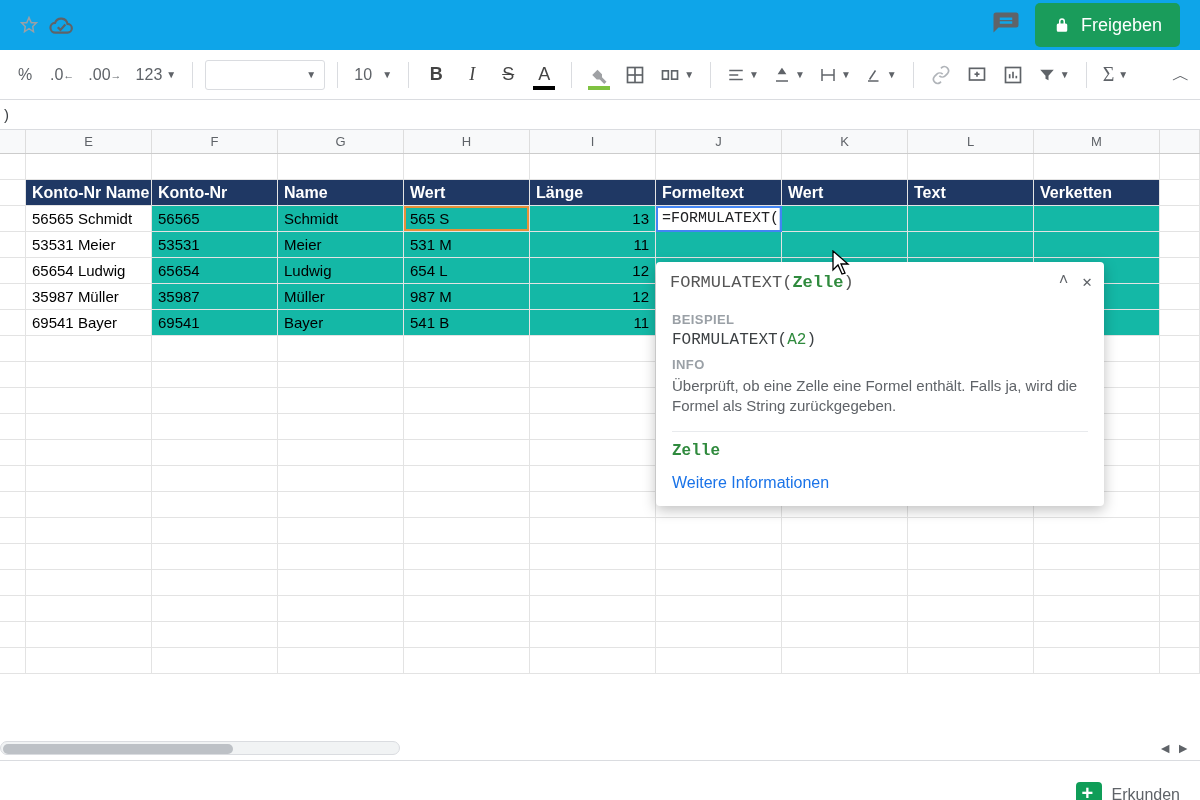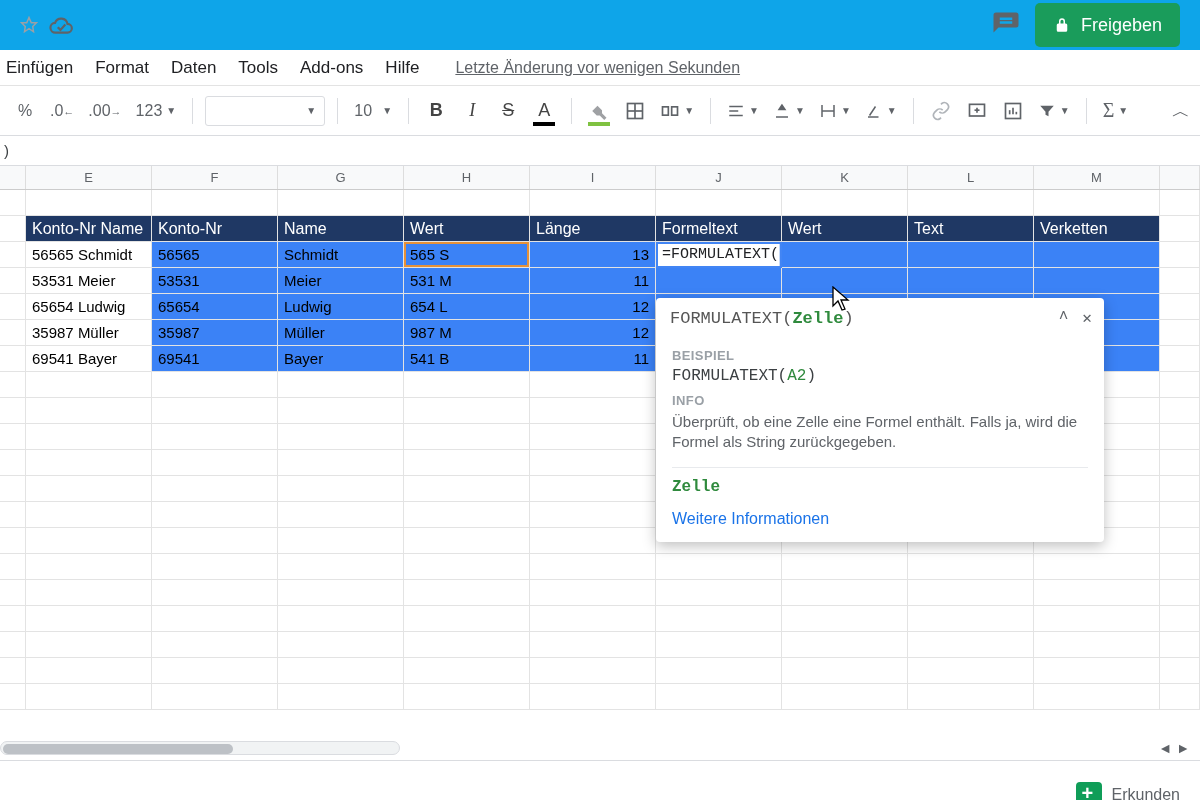--- a/index.html
+++ b/index.html
@@ -42,22 +42,22 @@
 
   
   .grid-wrap { flex:1; position:relative; background:#fff; overflow:hidden;}
   .grid { position:absolute; left:0; top:0; right:0; }
   .row { display:flex; height:26px; }
   .cell { border-right:1px solid #e3e3e3; border-bottom:1px solid #e3e3e3; font-size:15px; display:flex; align-items:center; padding:0 6px; background:#fff; overflow:hidden; white-space:nowrap;}
   .row.blank .cell { background:#fff; }
   .cE{width:126px;} .cF{width:126px;} .cG{width:126px;} .cH{width:126px;} .cI{width:126px;} .cJ{width:126px;} .cK{width:126px;} .cL{width:126px;} .cM{width:126px;} .cN{width:40px;}
   .Dcol{width:26px;}
 
-  .hdr { background:#1f3864; color:#fff; font-weight:400; font-size:16px;}
-  .green { background:#3b82f6; }
+  .hdr { background:#1f3864; color:#fff; font-weight:700; font-size:16px;}
+  .green { background:#14b8a6; }
   .right { justify-content:flex-end; }
   .sel-outline { box-shadow: inset 0 0 0 2px #e69138; }
 
   
   .formula-cell { background:#fff; font-family: "Courier New", monospace; font-size:15px; border:2px solid #4285f4; padding:0 4px; line-height:22px; position:relative; z-index:5;}
   .formula-cell .prefix{color:#202124;}
   .formula-cell .arg-sel{ background:#c5d9f8; color:#1a73e8; padding:0 1px;}
 
   
   .tooltip {
@@ -111,29 +111,20 @@
         <path d="M20 2H4a2 2 0 0 0-2 2v14l4-4h14a2 2 0 0 0 2-2V4a2 2 0 0 0-2-2zM7 9h10v2H7V9zm0-3h10v2H7V6z"></path>
       </svg>
     <button class="share-btn">
       <svg viewBox="0 0 24 24">
           <path d="M17 10h-1V7a4 4 0 0 0-8 0v3H7a2 2 0 0 0-2 2v7a2 2 0 0 0 2 2h10a2 2 0 0 0 2-2v-7a2 2 0 0 0-2-2zm-7-3a2 2 0 1 1 4 0v3h-4V7z"></path>
         </svg>
       <span>Freigeben</span>
     </button>
   </div>
 
-  <div class="menubar">
-    <span class="menuitem">Einfügen</span>
-    <span class="menuitem">Format</span>
-    <span class="menuitem">Daten</span>
-    <span class="menuitem">Tools</span>
-    <span class="menuitem">Add-ons</span>
-    <span class="menuitem">Hilfe</span>
-    <span class="lastchange">Letzte Änderung vor wenigen Sekunden</span>
-  </div>
 
   <div class="toolbar">
     <div class="tb-btn">%</div>
     <div class="tb-btn">
         <span>.0</span>
         <span style="font-size:11px">←</span>
       </div>
     <div class="tb-btn">
         <span>.00</span>
         <span style="font-size:11px">→</span>

